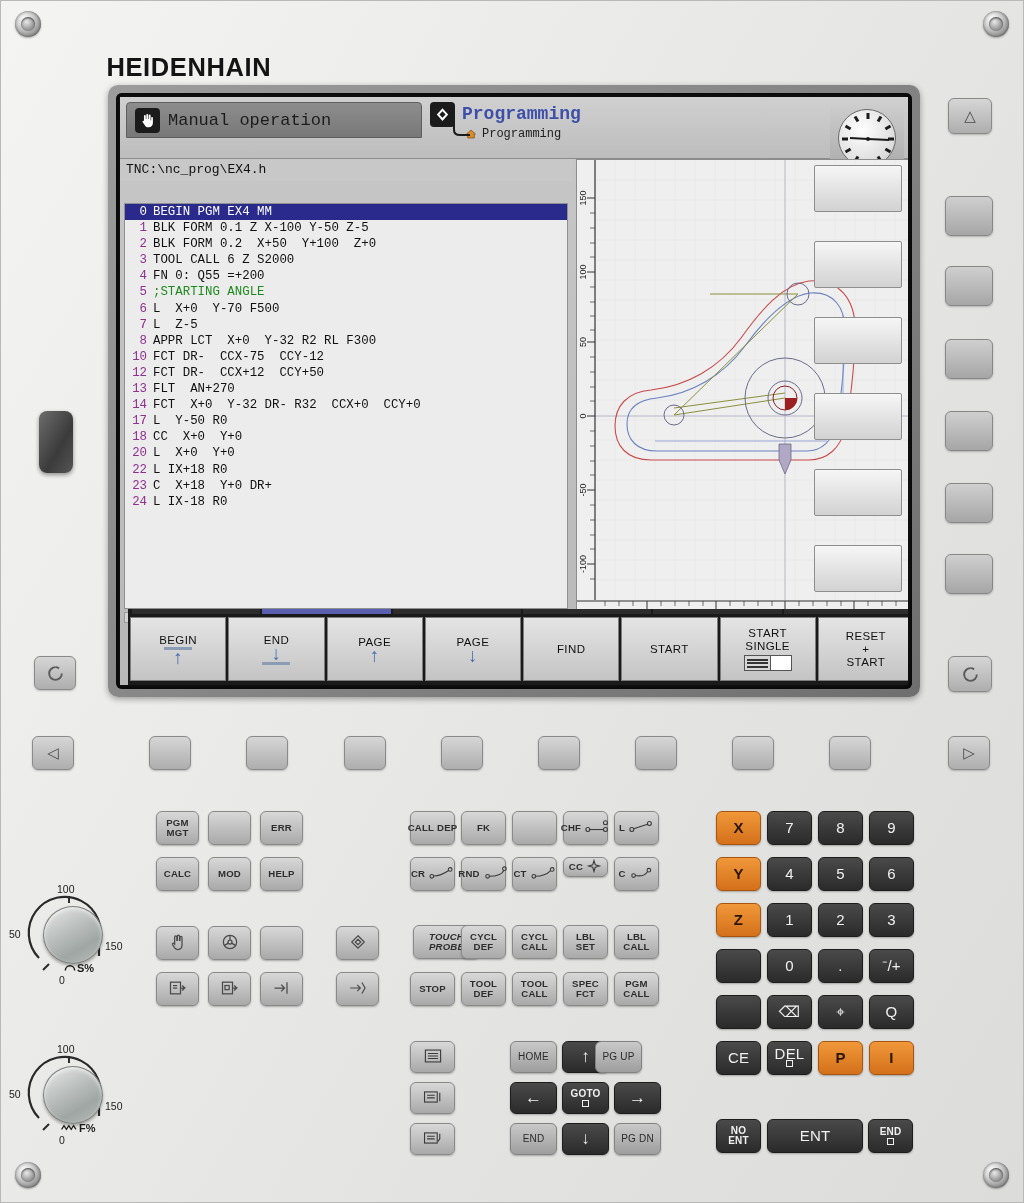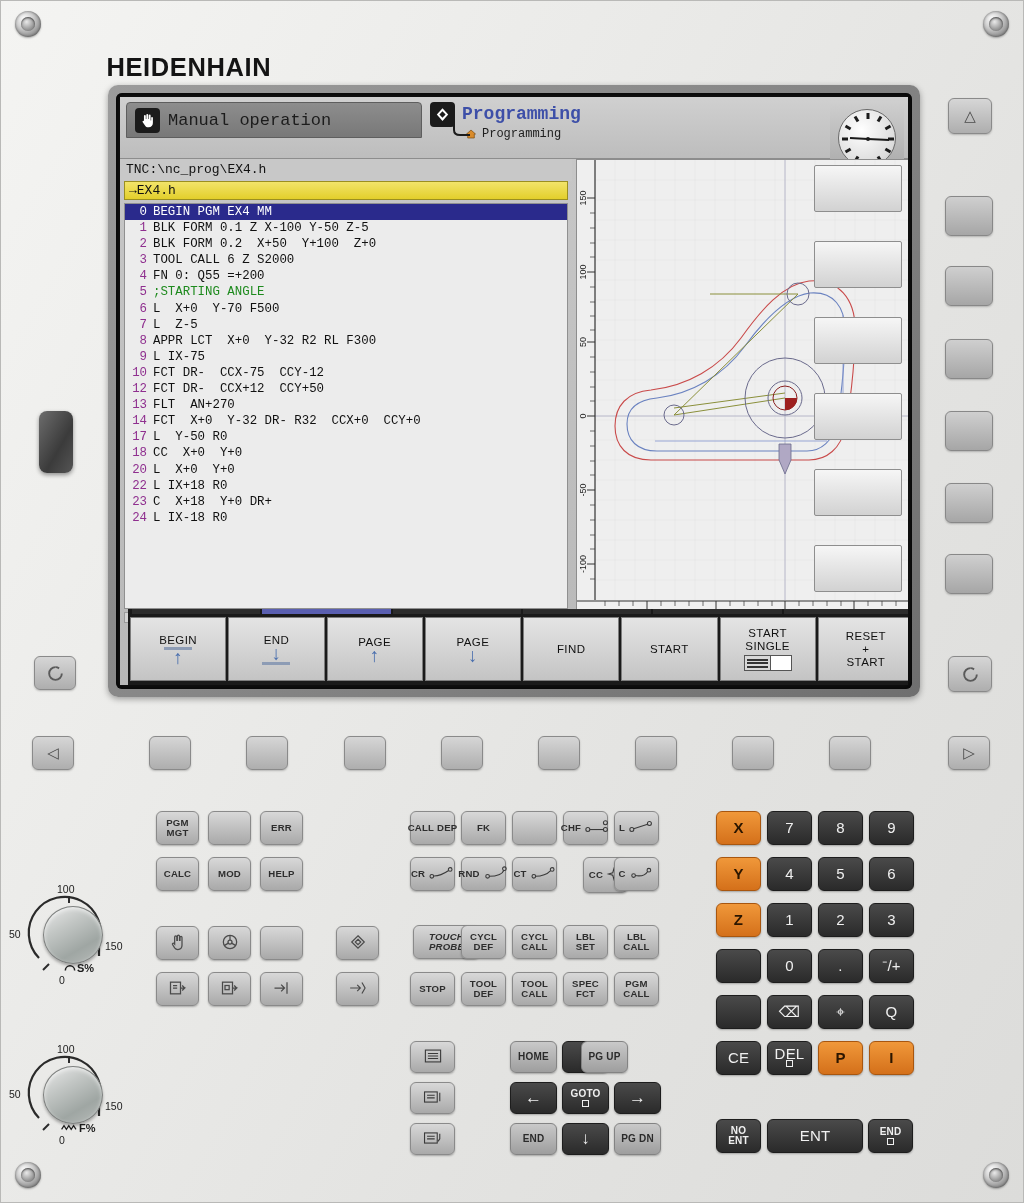--- a/index.html
+++ b/index.html
@@ -129,21 +129,21 @@
     align-items:center; justify-content:center; text-align:center;
     font-size:9.6px; font-weight:bold; letter-spacing:.2px; line-height:10.5px;
     box-shadow:0 1px 2px rgba(0,0,0,.28); }
   .key.gray { background:linear-gradient(#d8d8d8,#a9a9a9); border:1px solid #8a8a8a; color:#2e2e2e; }
   .key.dark { background:linear-gradient(#4a4a4a,#2a2a2a); border:1px solid #1d1d1d; color:#f0f0f0;
     font-size:15px; font-weight:normal; }
   .key.dark.sm { font-size:10px; font-weight:bold; }
   .key.orange { background:linear-gradient(#f0983a,#d4701a); border:1px solid #a8560f; color:#2b1600;
     font-size:15px; font-weight:bold; }
   .key.lgray { background:linear-gradient(#c9c9c9,#9e9e9e); border:1px solid #838383; color:#2b2b2b;
-    font-size:10px; font-weight:bold; }
+    font-size:10px; font-weight:normal; }
 
   
   .dial { position:absolute; width:96px; height:96px; }
   .dialknob { position:absolute; left:22px; top:20px; width:60px; height:58px; border-radius:50%;
     background:linear-gradient(150deg,#eaeaea 0%,#c2c6c4 35%,#9fa6a3 70%,#b8bcba 100%);
     border:1px solid #7e807f; box-shadow:inset 0 2px 4px rgba(255,255,255,.6), 0 2px 3px rgba(0,0,0,.3); }
   .dial .t { position:absolute; font-size:10.5px; color:#1c1c1c; }
   .dial svg { position:absolute; left:0; top:0; }
   .dial .unit { position:absolute; font-size:11px; font-weight:bold; color:#1c1c1c; }
 </style>
@@ -216,33 +216,31 @@
                 <line x1="29" y1="29" x2="11" y2="28" stroke-width="2"></line>
                 <line x1="29" y1="29" x2="50" y2="30" stroke-width="2"></line>
               </g>
               <circle cx="29" cy="29" r="2" fill="#1b1b1b"></circle>
             </svg>
           </div>
         </div>
       </div>
 
       <div id="pathline">TNC:\nc_prog\EX4.h</div>
-      <div id="filerow">→EX4.h</div>
 
       <div id="codepane">
             <div class="codeline sel"><span class="ln">0</span><span class="tx">BEGIN PGM EX4 MM</span></div>
             <div class="codeline"><span class="ln">1</span><span class="tx">BLK FORM 0.1 Z X-100 Y-50 Z-5</span></div>
             <div class="codeline"><span class="ln">2</span><span class="tx">BLK FORM 0.2  X+50  Y+100  Z+0</span></div>
             <div class="codeline"><span class="ln">3</span><span class="tx">TOOL CALL 6 Z S2000</span></div>
             <div class="codeline"><span class="ln">4</span><span class="tx">FN 0: Q55 =+200</span></div>
             <div class="codeline cmt"><span class="ln">5</span><span class="tx">;STARTING ANGLE</span></div>
             <div class="codeline"><span class="ln">6</span><span class="tx">L  X+0  Y-70 F500</span></div>
             <div class="codeline"><span class="ln">7</span><span class="tx">L  Z-5</span></div>
             <div class="codeline"><span class="ln">8</span><span class="tx">APPR LCT  X+0  Y-32 R2 RL F300</span></div>
-            <div class="codeline"><span class="ln">9</span><span class="tx">L IX-75</span></div>
             <div class="codeline"><span class="ln">10</span><span class="tx">FCT DR-  CCX-75  CCY-12</span></div>
             <div class="codeline"><span class="ln">12</span><span class="tx">FCT DR-  CCX+12  CCY+50</span></div>
             <div class="codeline"><span class="ln">13</span><span class="tx">FLT  AN+270</span></div>
             <div class="codeline"><span class="ln">14</span><span class="tx">FCT  X+0  Y-32 DR- R32  CCX+0  CCY+0</span></div>
             <div class="codeline"><span class="ln">17</span><span class="tx">L  Y-50 R0</span></div>
             <div class="codeline"><span class="ln">18</span><span class="tx">CC  X+0  Y+0</span></div>
             <div class="codeline"><span class="ln">20</span><span class="tx">L  X+0  Y+0</span></div>
             <div class="codeline"><span class="ln">22</span><span class="tx">L IX+18 R0</span></div>
             <div class="codeline"><span class="ln">23</span><span class="tx">C  X+18  Y+0 DR+</span></div>
             <div class="codeline"><span class="ln">24</span><span class="tx">L IX-18 R0</span></div>
@@ -668,21 +666,21 @@
           </svg></div>
       </div>
       <div class="key gray" style="left: 511px; top: 856px; width: 45px; height: 34px; flex-direction: row; gap: 3px;">
         <div>CT</div>
         <div><svg width="26" height="13" viewBox="0 0 34 16" fill="none" stroke="#3a3a3a" stroke-width="1.4">
             <circle cx="5" cy="13" r="2.4"></circle>
             <circle cx="29" cy="4" r="2.4"></circle>
             <path d="M7 13Q20 13 27 5.6"></path>
           </svg></div>
       </div>
-      <div class="key gray" style="left: 562px; top: 856px; width: 45px; height: 36px; flex-direction: row; gap: 3px; margin-left: 20px;">
+      <div class="key gray" style="left: 562px; top: 856px; width: 45px; height: 20px; flex-direction: row; gap: 3px;">
         <div>CC</div>
         <div><svg width="16" height="14" viewBox="0 0 20 18" fill="none" stroke="#3a3a3a" stroke-width="1.4">
             <path d="M10 2l1.6 5.4L17 9l-5.4 1.6L10 16l-1.6-5.4L3 9l5.4-1.6z"></path>
           </svg></div>
       </div>
       <div class="key gray" style="left: 613px; top: 856px; width: 45px; height: 34px; flex-direction: row; gap: 3px;">
         <div>C</div>
         <div><svg width="26" height="13" viewBox="0 0 34 16" fill="none" stroke="#3a3a3a" stroke-width="1.4">
             <circle cx="6" cy="12" r="2.4"></circle>
             <circle cx="26" cy="5" r="2.4"></circle>
@@ -731,21 +729,21 @@
         <div>CALL</div>
       </div>
     </div>
   <div id="kp-nav">
       <div class="key lgray" style="left: 509px; top: 1040px; width: 47px; height: 32px;">
         <div>HOME</div>
       </div>
       <div class="key dark sm" style="left: 561px; top: 1040px; width: 47px; height: 32px;">
         <div style="font-size: 17px;">↑</div>
       </div>
-      <div class="key lgray" style="left: 580px; top: 1040px; width: 47px; height: 32px;">
+      <div class="key lgray" style="left: 594px; top: 1040px; width: 47px; height: 32px;">
         <div>PG UP</div>
       </div>
       <div class="key dark sm" style="left: 509px; top: 1081px; width: 47px; height: 32px;">
         <div style="font-size: 17px;">←</div>
       </div>
       <div class="key dark sm" style="left: 561px; top: 1081px; width: 47px; height: 32px;">
         <div>GOTO</div>
         <div style="width: 7px; height: 7px; border: 1.4px solid currentcolor; margin-top: 1px;"></div>
       </div>
       <div class="key dark sm" style="left: 613px; top: 1081px; width: 47px; height: 32px;">

